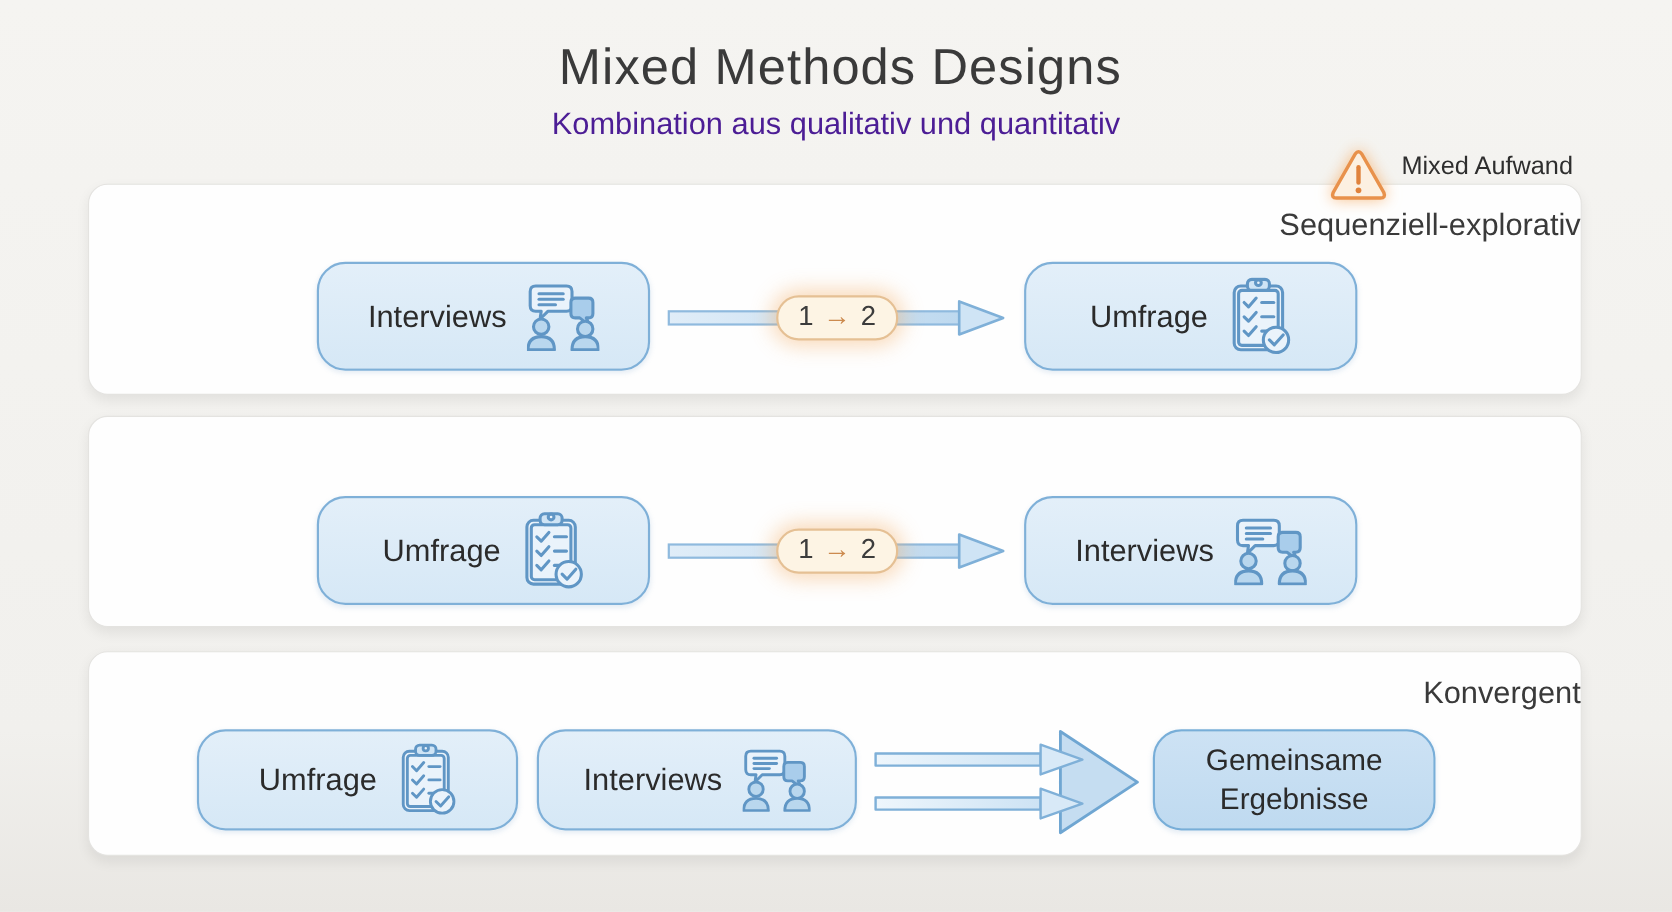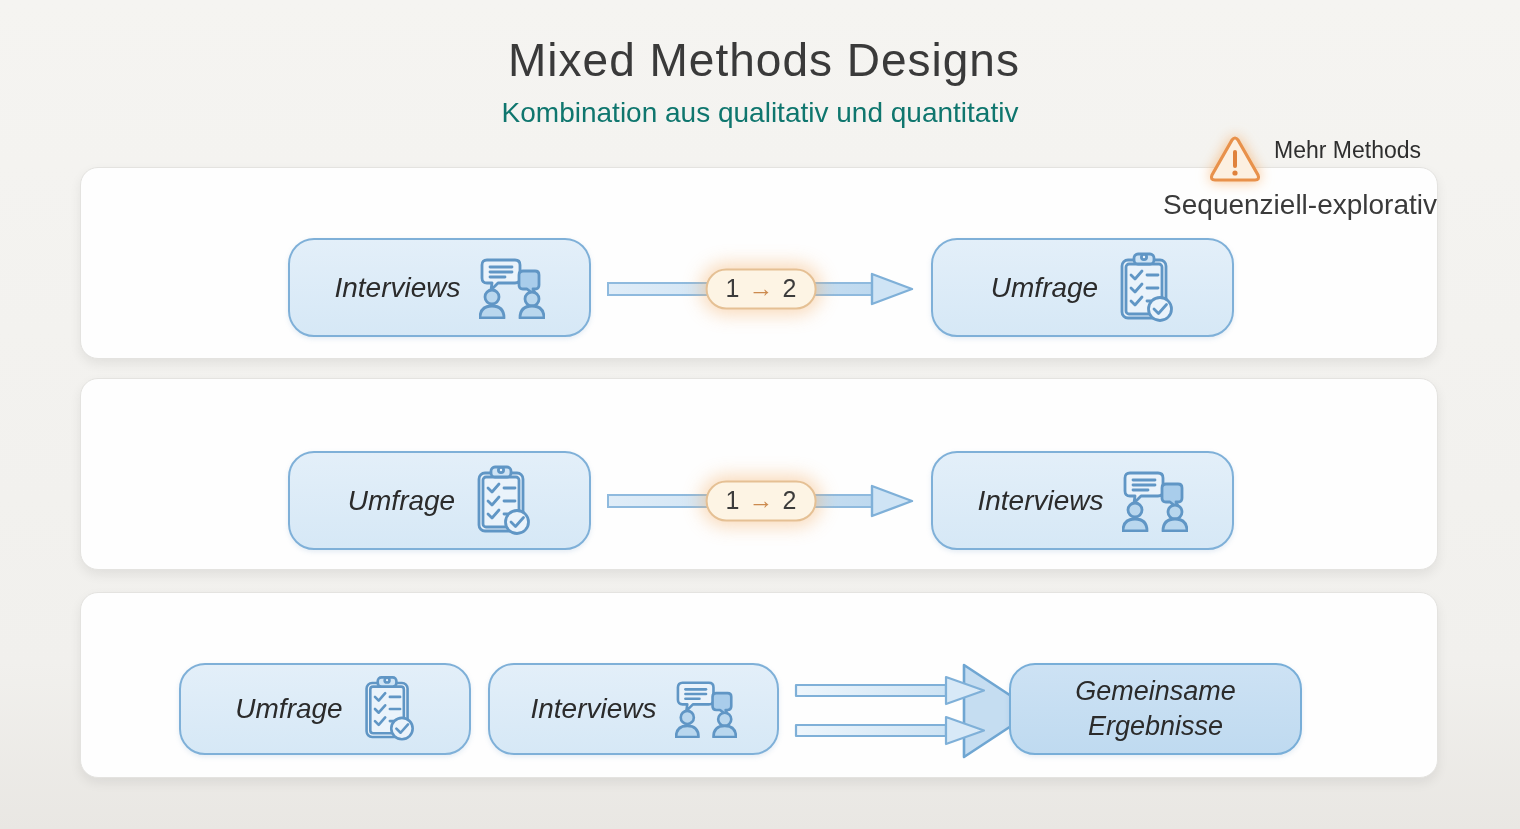--- a/index.html
+++ b/index.html
@@ -11,21 +11,21 @@
     overflow:hidden;
     color:#2d2d2d;
   }
   .page-title {
     position:absolute; left:4px; top:33px; width:100%;
     text-align:center; font-size:46px; font-weight:500;
     color:#3a3a3a; letter-spacing:1px;
   }
   .page-subtitle {
     position:absolute; left:0; top:97px; width:100%;
-    text-align:center; font-size:28px; font-weight:400; color:#0f766e;
+    text-align:center; font-size:28px; font-weight:400; color:#4c1d95;
   }
   .warning {
     position:absolute; left:1208px; top:134px; z-index:5;
     display:flex; align-items:flex-start; gap:12px;
   }
   .warning svg { filter:drop-shadow(0 0 7px rgba(246,172,100,.75)); }
   .warning-label { font-size:23px; color:#2e2e2e; padding-top:3px; }
 
   .panel {
     position:absolute; left:80px; width:1358px;
@@ -39,21 +39,20 @@
     text-align:right; font-size:28px; font-weight:500; color:#3a3a3a;
   }
   .mbox {
     position:absolute;
     display:flex; align-items:center; justify-content:center; gap:18px;
     background:linear-gradient(180deg,#e3eff9 0%, #d6e8f6 100%);
     border:2px solid #7fb0d8;
     border-radius:26px;
     font-size:28px; color:#2b2b2b;
     box-shadow:0 2px 5px rgba(110,155,200,.18);
-    font-style:italic;
   }
   .mbox.result {
     background:linear-gradient(180deg,#cde2f4 0%, #bfdaf0 100%);
     border-color:#78aed8;
     text-align:center; line-height:1.3; padding:0 28px;
   }
   .seq-arrow { position:absolute; width:310px; height:44px; }
   .badge {
     position:absolute; left:50%; top:50%; transform:translate(-50%,-50%);
     display:flex; align-items:center; gap:9px;
@@ -72,21 +71,21 @@
 
 <div class="page-title">Mixed Methods Designs</div>
 <div class="page-subtitle">Kombination aus qualitativ und quantitativ</div>
 
 <div class="warning">
   <svg width="54" height="50" viewBox="0 0 54 50">
     <path d="M24 6 Q27 2 30 6 L50 41 Q52 46 47 46 L7 46 Q2 46 4 41 Z" fill="#fcf0e1" stroke="#e8914b" stroke-width="3.2" stroke-linejoin="round"></path>
     <line x1="27" y1="18" x2="27" y2="32" stroke="#e0823c" stroke-width="4" stroke-linecap="round"></line>
     <circle cx="27" cy="39" r="2.6" fill="#e0823c"></circle>
   </svg>
-  <span class="warning-label">Mehr Methods</span>
+  <span class="warning-label">Mixed Aufwand</span>
 </div>
 
 <div class="panel" style="top:167px;height:192px;">
   <div class="panel-title">Sequenziell-explorativ</div>
 
   <div class="mbox" style="left:207px;top:70px;width:303px;height:99px;">
     <span>Interviews</span>
     <svg width="66" height="62" viewBox="0 0 66 62">
       <g stroke="#6096c5" stroke-width="2.8" stroke-linejoin="round" stroke-linecap="round">
         <path d="M8 3 h28 q5 0 5 5 v13 q0 5 -5 5 h-17 l-7 7 l1 -7 h-5 q-5 0 -5 -5 v-13 q0 -5 5 -5 z" fill="#eaf3fb"></path>
@@ -193,20 +192,21 @@
         <circle cx="13" cy="40" r="7" fill="#b9d7ee"></circle>
         <path d="M1 61 q0 -12 12 -12 q12 0 12 12 z" fill="#b9d7ee"></path>
         <circle cx="53" cy="42" r="7" fill="#b9d7ee"></circle>
         <path d="M41 61 q0 -12 12 -12 q12 0 12 12 z" fill="#b9d7ee"></path>
       </g>
     </svg>
   </div>
 </div>
 
 <div class="panel" style="top:592px;height:186px;">
+  <div class="panel-title">Konvergent</div>
 
   <div class="mbox" style="left:98px;top:70px;width:292px;height:92px;">
     <span>Umfrage</span>
     <svg width="54" height="68" viewBox="0 0 58 72">
       <g stroke="#6096c5" stroke-width="2.8" stroke-linejoin="round" stroke-linecap="round">
         <rect x="6" y="8" width="44" height="58" rx="6" fill="#eaf3fb"></rect>
         <rect x="10" y="12" width="36" height="50" rx="3" fill="none"></rect>
         <rect x="18" y="2" width="20" height="10" rx="4" fill="#cfe4f5"></rect>
         <circle cx="28" cy="5" r="2.6" fill="#eaf3fb"></circle>
         <path d="M15 23 l4 4 l7 -8" fill="none"></path>
@@ -249,16 +249,16 @@
       <polygon points="170,6 240,52 170,98" fill="#c5ddf1" stroke="#6fa6d2" stroke-width="2.6" stroke-linejoin="round"></polygon>
       <g stroke="#7fb0d8" stroke-width="2.2" stroke-linejoin="round">
         <rect x="2" y="26" width="150" height="11" fill="url(#thin-g)"></rect>
         <polygon points="152,18 190,31.5 152,45" fill="#d8e9f7"></polygon>
         <rect x="2" y="66" width="150" height="11" fill="url(#thin-g)"></rect>
         <polygon points="152,58 190,71.5 152,85" fill="#d8e9f7"></polygon>
       </g>
     </svg>
   </div>
 
-  <div class="mbox result" style="left:928px;top:70px;width:293px;height:92px;font-size:27px;">
+  <div class="mbox result" style="left:967px;top:70px;width:257px;height:92px;font-size:27px;">
     <span>Gemeinsame Ergebnisse</span>
   </div>
 </div>
 
 </body></html>

